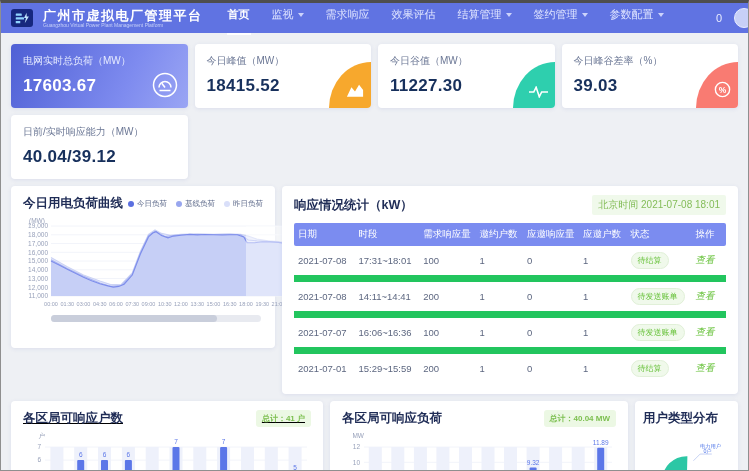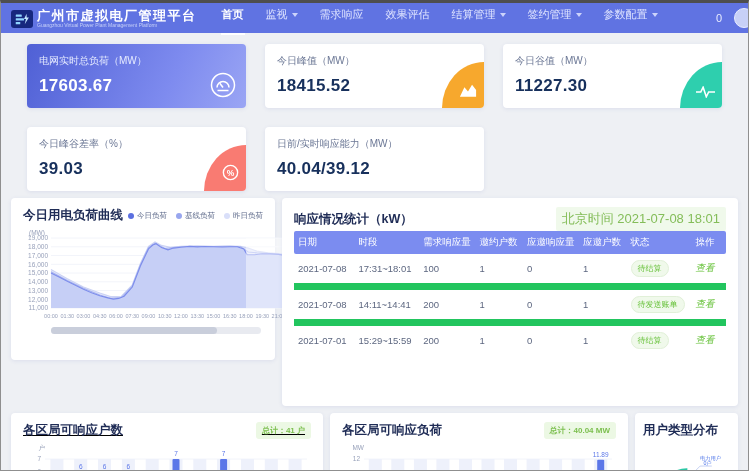--- a/index.html
+++ b/index.html
@@ -1,34 +1,34 @@
 <!DOCTYPE html>
 <html><head>
 <meta charset="utf-8">
 <style>
   html,body{margin:0;padding:0;background:#d8d8d8;}
   .frame{width:749px;height:471px;box-sizing:border-box;border:1px solid #8f8f8f;border-top:3px solid #4e4e4e;
     background:#eef0f4;font-family:"Liberation Sans","DejaVu Sans",sans-serif;position:relative;overflow:hidden;}
   
   .navbar{height:30px;background:#6073e2;display:flex;align-items:center;padding:0 10px;color:#fff;}
-  .logo{display:flex;align-items:flex-end;gap:4px;}
+  .logo{display:flex;align-items:flex-start;gap:10px;}
   .logo-box{width:22px;height:18px;background:#16277e;border-radius:3px;display:flex;align-items:center;justify-content:center;flex:none;}
   .logo-title{font-size:13px;font-weight:bold;letter-spacing:1.5px;line-height:13px;white-space:nowrap;}
   .logo-sub{font-size:5px;color:#c6d0f8;line-height:6px;white-space:nowrap;}
   .nav-menu{display:flex;margin-left:14px;height:36px;align-items:stretch;}
   .nav-item{font-size:11px;color:#dfe4ff;padding:0 11px;line-height:29px;cursor:pointer;position:relative;white-space:nowrap;}
   .nav-item.active{color:#fff;font-weight:bold;}
   .nav-item.active::after{content:"";position:absolute;left:10px;right:10px;bottom:1px;height:2px;background:#fff;}
   .caret{display:inline-block;width:0;height:0;border-left:3px solid transparent;border-right:3px solid transparent;
     border-top:4px solid currentColor;margin-left:4px;opacity:.85;vertical-align:1px;}
   .nav-right{margin-left:auto;display:flex;align-items:center;gap:12px;}
   .notif{font-size:11px;color:#e8ecff;cursor:pointer;}
   .avatar{width:18px;height:18px;border-radius:50%;background:#c7d0f7;border:1px solid #e8ecff;margin-right:-16px;flex:none;cursor:pointer;}
   
-  .kpi-row{display:grid;grid-template-columns:repeat(3,1fr);gap:19px;padding:11px 26px 0;}
+  .kpi-row{display:grid;grid-template-columns:repeat(4,1fr);gap:7px;padding:11px 10px 0;}
   .kpi-card{background:#fff;border-radius:4px;height:64px;position:relative;padding:10px 12px;box-sizing:border-box;
     box-shadow:0 1px 4px rgba(60,80,170,.10);overflow:hidden;}
   .kpi-label{font-size:10px;color:#6b7795;white-space:nowrap;}
   .kpi-value{font-size:17px;font-weight:bold;color:#17305c;margin-top:8px;letter-spacing:.3px;white-space:nowrap;}
   .kpi-card.primary{background:linear-gradient(115deg,#4f60d5 0%,#7e8bef 65%,#9aa5f4 100%);}
   .primary .kpi-label{color:#e6ebff;}
   .primary .kpi-value{color:#fff;}
   .gauge-wrap{position:absolute;right:10px;bottom:10px;width:26px;height:26px;}
   .corner{position:absolute;right:0;bottom:0;width:42px;height:46px;border-top-left-radius:100%;}
   .corner svg{position:absolute;right:7px;bottom:10px;}
@@ -43,23 +43,23 @@
   .legend{display:flex;gap:9px;font-size:7.5px;color:#5a6788;align-items:center;}
   .legend .dot{width:6px;height:6px;border-radius:50%;display:inline-block;margin-right:3px;}
   .legend-item{display:flex;align-items:center;}
   svg .ax{font-size:6.5px;fill:#98a1ba;}
   svg .axx{font-size:5.5px;fill:#98a1ba;}
   svg .axv{font-size:6.5px;fill:#5c77e8;}
   svg .co{font-size:6.3px;}
   .load-svg{display:block;margin-top:4px;}
   .slider{height:7px;background:#e8eaf0;border-radius:4px;margin:3px 2px 0 28px;position:relative;cursor:pointer;}
   .slider-handle{position:absolute;left:0;top:0;height:100%;width:79%;background:#c9cedb;border-radius:4px;}
-  .time-badge{background:#f0f9eb;color:#84bd59;font-size:13px;padding:3px 6px;border-radius:2px;white-space:nowrap;}
+  .time-badge{background:#f0f9eb;color:#84bd59;font-size:10px;padding:3px 6px;border-radius:2px;white-space:nowrap;}
   
-  table{width:100%;border-collapse:collapse;table-layout:fixed;}
+  table{width:100%;border-collapse:collapse;margin-top:8px;table-layout:fixed;}
   th{background:#7b8cf0;color:#fff;font-size:9.5px;font-weight:normal;text-align:left;padding:5px 4px;white-space:nowrap;overflow:hidden;}
   th:first-child{border-radius:2px 0 0 2px;}
   th:last-child{border-radius:0 2px 2px 0;}
   td{font-size:9.5px;color:#5d6780;padding:6px 4px;border-bottom:7px solid #22c55e;white-space:nowrap;overflow:hidden;}
   tr:last-child td{border-bottom:none;}
   .status-pill{display:inline-block;background:#f0f9eb;border:1px solid #e1f0d8;color:#67c23a;font-size:8px;padding:2px 6px;border-radius:9px;}
   .view-link{color:#67c23a;cursor:pointer;font-style:italic;}
   
   .b1{width:312px;height:172px;flex:none;text-decoration:underline;}
   .b2{width:298px;height:172px;flex:none;}
@@ -254,20 +254,30 @@
               <td>1</td>
               <td>0</td>
               <td>1</td>
               <td><span class="status-pill">待结算</span></td>
               <td><span class="view-link">查看</span></td>
             </tr>
             <tr>
               <td>2021-07-08</td>
               <td>14:11~14:41</td>
               <td>200</td>
+              <td>1</td>
+              <td>0</td>
+              <td>1</td>
+              <td><span class="status-pill">待发送账单</span></td>
+              <td><span class="view-link">查看</span></td>
+            </tr>
+            <tr>
+              <td>2021-07-07</td>
+              <td>16:06~16:36</td>
+              <td>100</td>
               <td>1</td>
               <td>0</td>
               <td>1</td>
               <td><span class="status-pill">待发送账单</span></td>
               <td><span class="view-link">查看</span></td>
             </tr>
             <tr>
               <td>2021-07-01</td>
               <td>15:29~15:59</td>
               <td>200</td>

